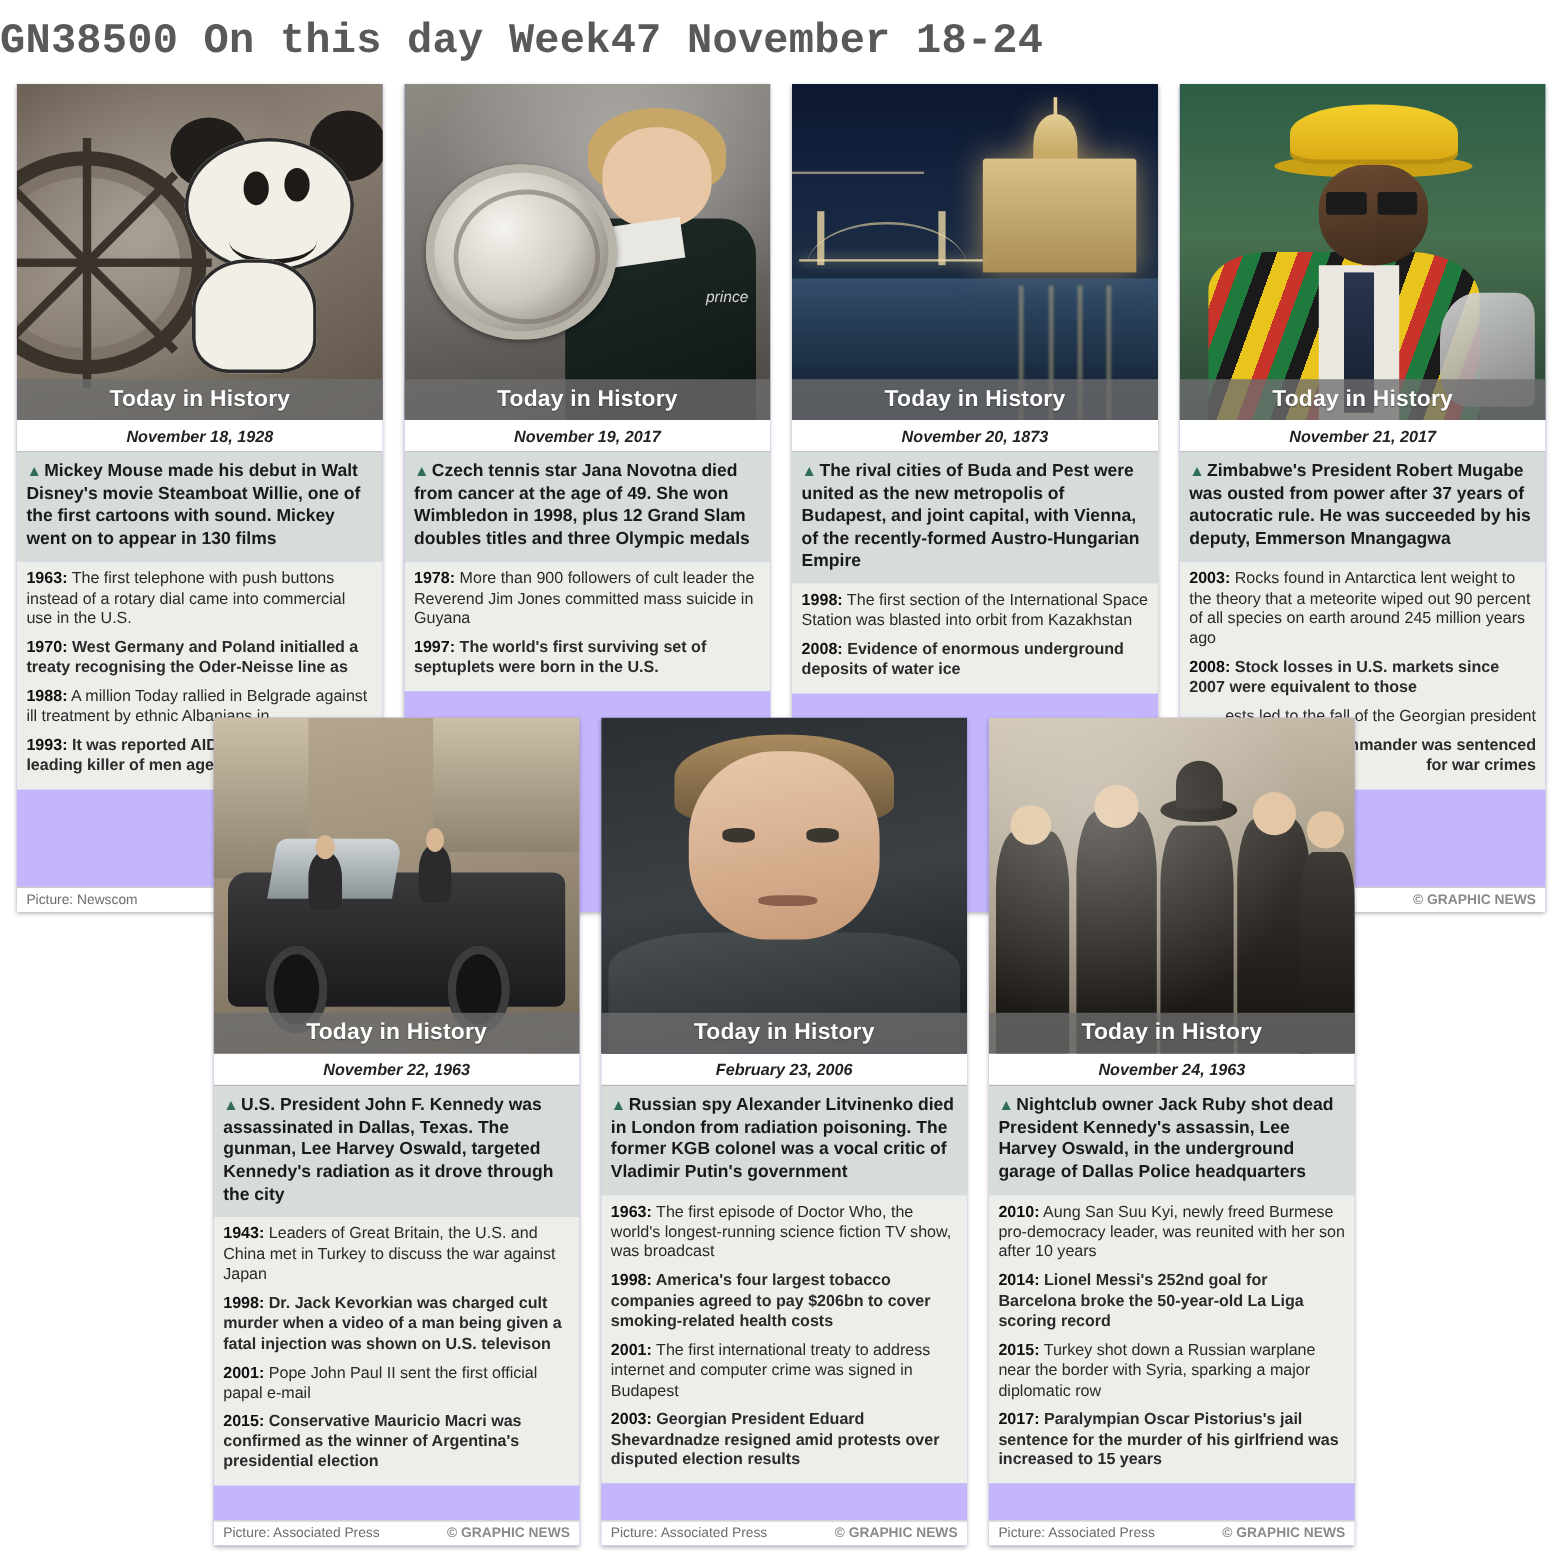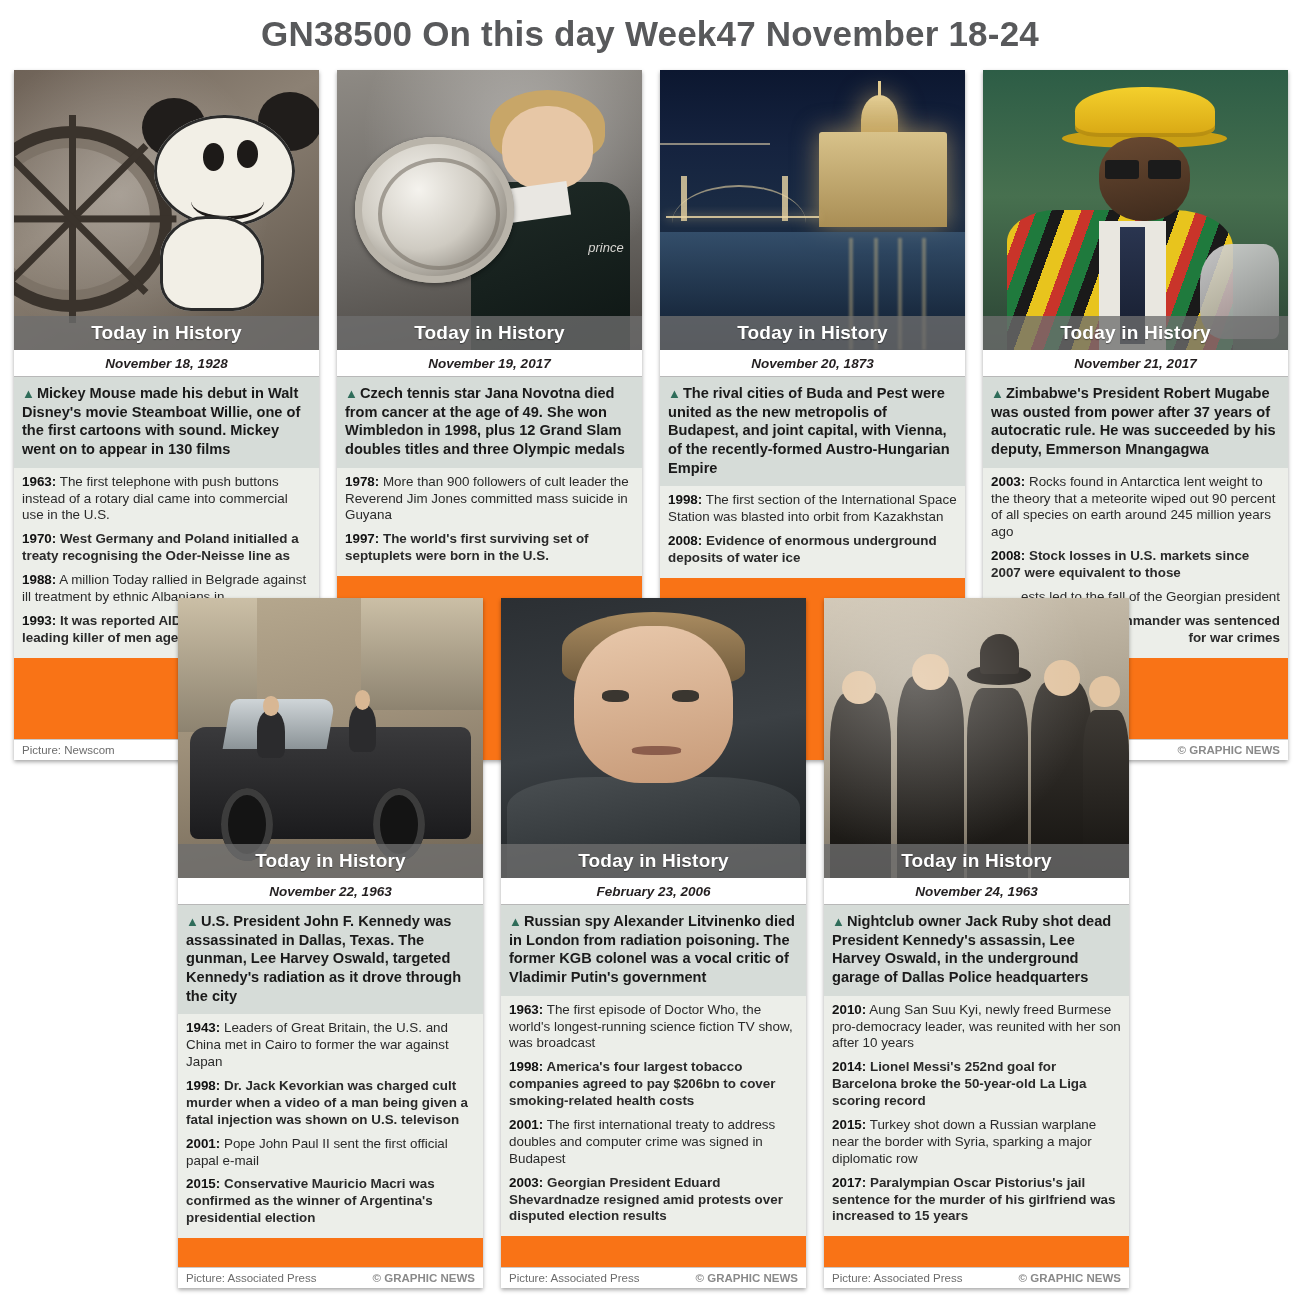--- a/index.html
+++ b/index.html
@@ -13,30 +13,31 @@
     position: relative;
     font-family: "Liberation Sans", sans-serif;
     overflow: hidden;
   }
 
   #page-title {
     position: absolute;
     top: 14px;
     left: 0;
     width: 1300px;
-    text-align: center;
+    text-align: left;
     font-size: 35px;
     font-weight: bold;
     color: #58595b;
     letter-spacing: 0.2px;
+    font-family: Liberation Mono, monospace;
   }
 
   .card {
     position: absolute;
-    background: #f97316;
+    background: #c4b5fd;
     box-shadow: 0 2px 4px rgba(0,0,0,0.35);
     box-sizing: border-box;
     overflow: hidden;
   }
 
   .photo {
     position: relative;
     width: 100%;
     overflow: hidden;
   }
@@ -546,21 +547,21 @@
       <div class="jf-figure" style="left:56%; top:38%"></div>
       <div class="jf-head" style="left:58%; top:33%"></div>
       <div class="jf-wheel" style="left:14%"></div>
       <div class="jf-wheel" style="left:64%"></div>
     </div>
     <div class="tih-band">Today in History</div>
   </div>
   <div class="date-bar">November 22, 1963</div>
   <div class="headline"><span class="tri">▲</span><span>U.S. President John F. Kennedy was assassinated in Dallas, Texas. The gunman, Lee Harvey Oswald, targeted Kennedy's radiation as it drove through the city</span></div>
   <div class="events">
-    <div class="event"><span class="yr">1943:</span><span> Leaders of Great Britain, the U.S. and China met in Cairo to former the war against Japan</span></div>
+    <div class="event"><span class="yr">1943:</span><span> Leaders of Great Britain, the U.S. and China met in Turkey to discuss the war against Japan</span></div>
     <div class="event bold"><span class="yr">1998:</span><span> Dr. Jack Kevorkian was charged cult murder when a video of a man being given a fatal injection was shown on U.S. televison</span></div>
     <div class="event"><span class="yr">2001:</span><span> Pope John Paul II sent the first official papal e-mail</span></div>
     <div class="event bold"><span class="yr">2015:</span><span> Conservative Mauricio Macri was confirmed as the winner of Argentina's presidential election</span></div>
   </div>
   <div class="credits">
     <span>Picture: Associated Press</span>
     <span class="gn">© GRAPHIC NEWS</span>
   </div>
 </div>
 
@@ -574,21 +575,21 @@
       <div class="lv-eye" style="left:56%"></div>
       <div class="lv-mouth"></div>
     </div>
     <div class="tih-band">Today in History</div>
   </div>
   <div class="date-bar">February 23, 2006</div>
   <div class="headline"><span class="tri">▲</span><span>Russian spy Alexander Litvinenko died in London from radiation poisoning. The former KGB colonel was a vocal critic of Vladimir Putin's government</span></div>
   <div class="events">
     <div class="event"><span class="yr">1963:</span><span> The first episode of Doctor Who, the world's longest-running science fiction TV show, was broadcast</span></div>
     <div class="event bold"><span class="yr">1998:</span><span> America's four largest tobacco companies agreed to pay $206bn to cover smoking-related health costs</span></div>
-    <div class="event"><span class="yr">2001:</span><span> The first international treaty to address doubles and computer crime was signed in Budapest</span></div>
+    <div class="event"><span class="yr">2001:</span><span> The first international treaty to address internet and computer crime was signed in Budapest</span></div>
     <div class="event bold"><span class="yr">2003:</span><span> Georgian President Eduard Shevardnadze resigned amid protests over disputed election results</span></div>
   </div>
   <div class="credits">
     <span>Picture: Associated Press</span>
     <span class="gn">© GRAPHIC NEWS</span>
   </div>
 </div>
 
 <div class="card" style="left:824px; top:598px; width:305px; height:690px;">
   <div class="photo ph-ruby" style="height:280px;">

